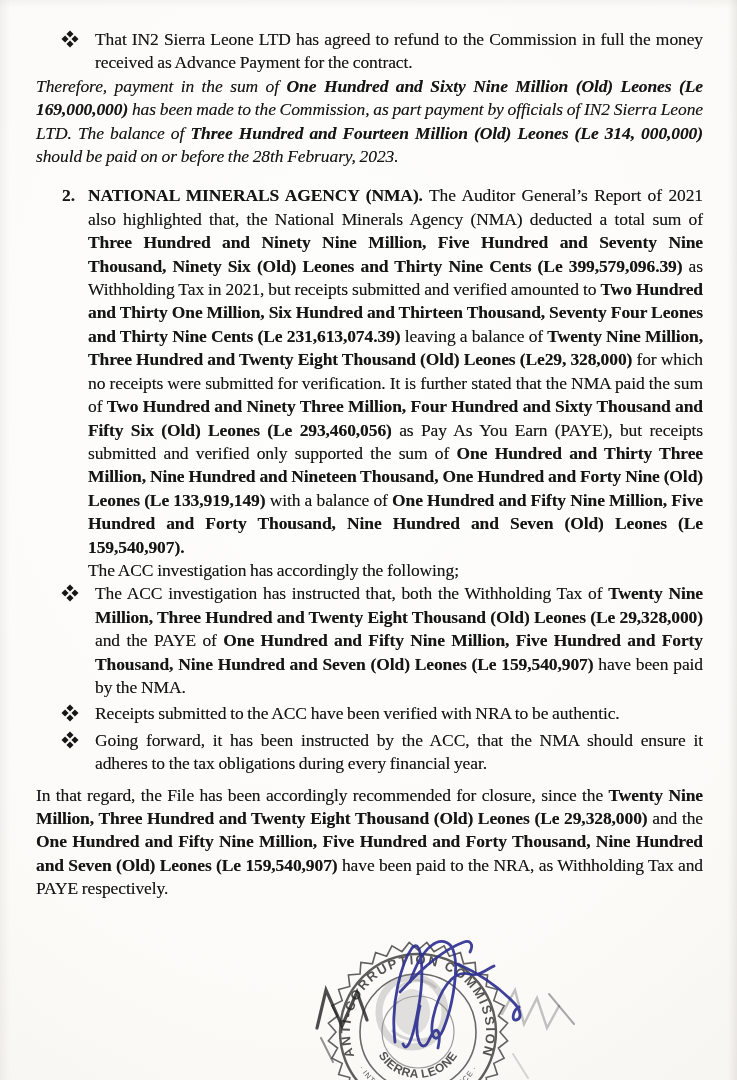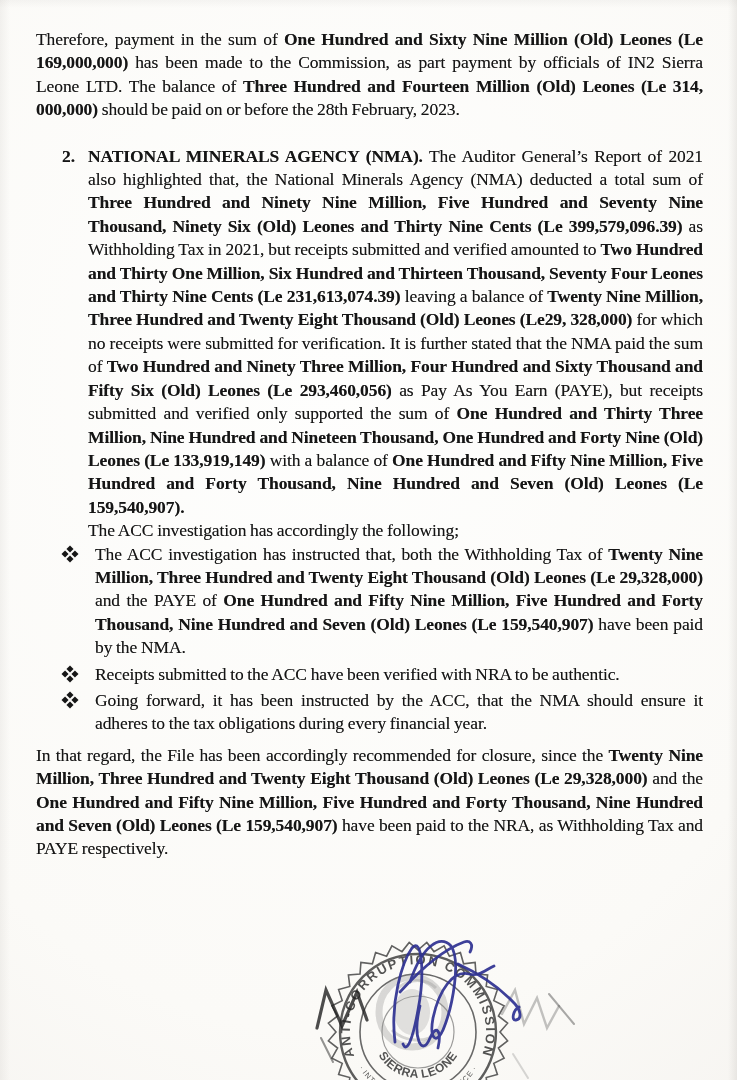--- a/index.html
+++ b/index.html
@@ -18,36 +18,47 @@
            text-shadow:0 0 .5px rgba(10,10,10,.45);}
   p{margin:0;}
   b{font-weight:bold;}
   ul.blist{list-style:none;margin:0;padding:0;}
   ul.blist li{position:relative;padding-left:59px;}
   ul.blist li + li{margin-top:3px;}
   .glyph{position:absolute;left:28px;top:5px;width:12px;height:12px;transform:rotate(45deg);
          display:grid;grid-template-columns:5px 5px;grid-template-rows:5px 5px;gap:2px;}
   .glyph i{background:#161616;display:block;}
   .intro{margin:2px 0 16px 0;}
-  .payment{margin-bottom:23px;}
+  .payment{margin-bottom:16px;font-style:italic;}
   .sec2{display:flex;}
   .num{flex:0 0 26px;margin-left:26px;font-weight:bold;}
   .secbody{flex:1;}
   .findings{margin-top:3px;}
   .closure{margin-top:8px;}
   .stamp{position:absolute;left:238px;top:932px;width:420px;height:160px;}
   .stamp svg{display:block;}
   .stamp text{font-family:"Liberation Sans","DejaVu Sans",sans-serif;fill:#2f2f2f;}
 </style>
 </head>
 <body>
 
 <div class="page">
   <div class="content">
 
+    <ul class="blist intro">
+      <li>
+        <span class="glyph">
+            <i></i>
+            <i></i>
+            <i></i>
+            <i></i>
+          </span>
+        <span><span>That IN2 Sierra Leone LTD has agreed to refund to the Commission in full the money received as Advance Payment for the contract.</span></span>
+      </li>
+    </ul>
 
     <p class="payment"><span>Therefore, payment in the sum of </span><b>One Hundred and Sixty Nine Million (Old) Leones (Le 169,000,000)</b><span> has been made to the Commission, as part payment by officials of IN2 Sierra Leone LTD. The balance of </span><b>Three Hundred and Fourteen Million (Old) Leones (Le 314, 000,000)</b><span> should be paid on or before the 28th February, 2023.</span></p>
 
     <div class="sec2">
       <span class="num">2.</span>
       <div class="secbody">
         <p><b>NATIONAL MINERALS AGENCY (NMA).</b><span> The Auditor General’s Report of 2021 also highlighted that, the National Minerals Agency (NMA) deducted a total sum of </span><b>Three Hundred and Ninety Nine Million, Five Hundred and Seventy Nine Thousand, Ninety Six (Old) Leones and Thirty Nine Cents (Le 399,579,096.39)</b><span> as Withholding Tax in 2021, but receipts submitted and verified amounted to </span><b>Two Hundred and Thirty One Million, Six Hundred and Thirteen Thousand, Seventy Four Leones and Thirty Nine Cents (Le 231,613,074.39)</b><span> leaving a balance of </span><b>Twenty Nine Million, Three Hundred and Twenty Eight Thousand (Old) Leones (Le29, 328,000)</b><span> for which no receipts were submitted for verification. It is further stated that the NMA paid the sum of </span><b>Two Hundred and Ninety Three Million, Four Hundred and Sixty Thousand and Fifty Six (Old) Leones (Le 293,460,056)</b><span> as Pay As You Earn (PAYE), but receipts submitted and verified only supported the sum of </span><b>One Hundred and Thirty Three Million, Nine Hundred and Nineteen Thousand, One Hundred and Forty Nine (Old) Leones (Le 133,919,149)</b><span> with a balance of </span><b>One Hundred and Fifty Nine Million, Five Hundred and Forty Thousand, Nine Hundred and Seven (Old) Leones (Le 159,540,907).</b></p>
         <p>The ACC investigation has accordingly the following;</p>
       </div>
     </div>

